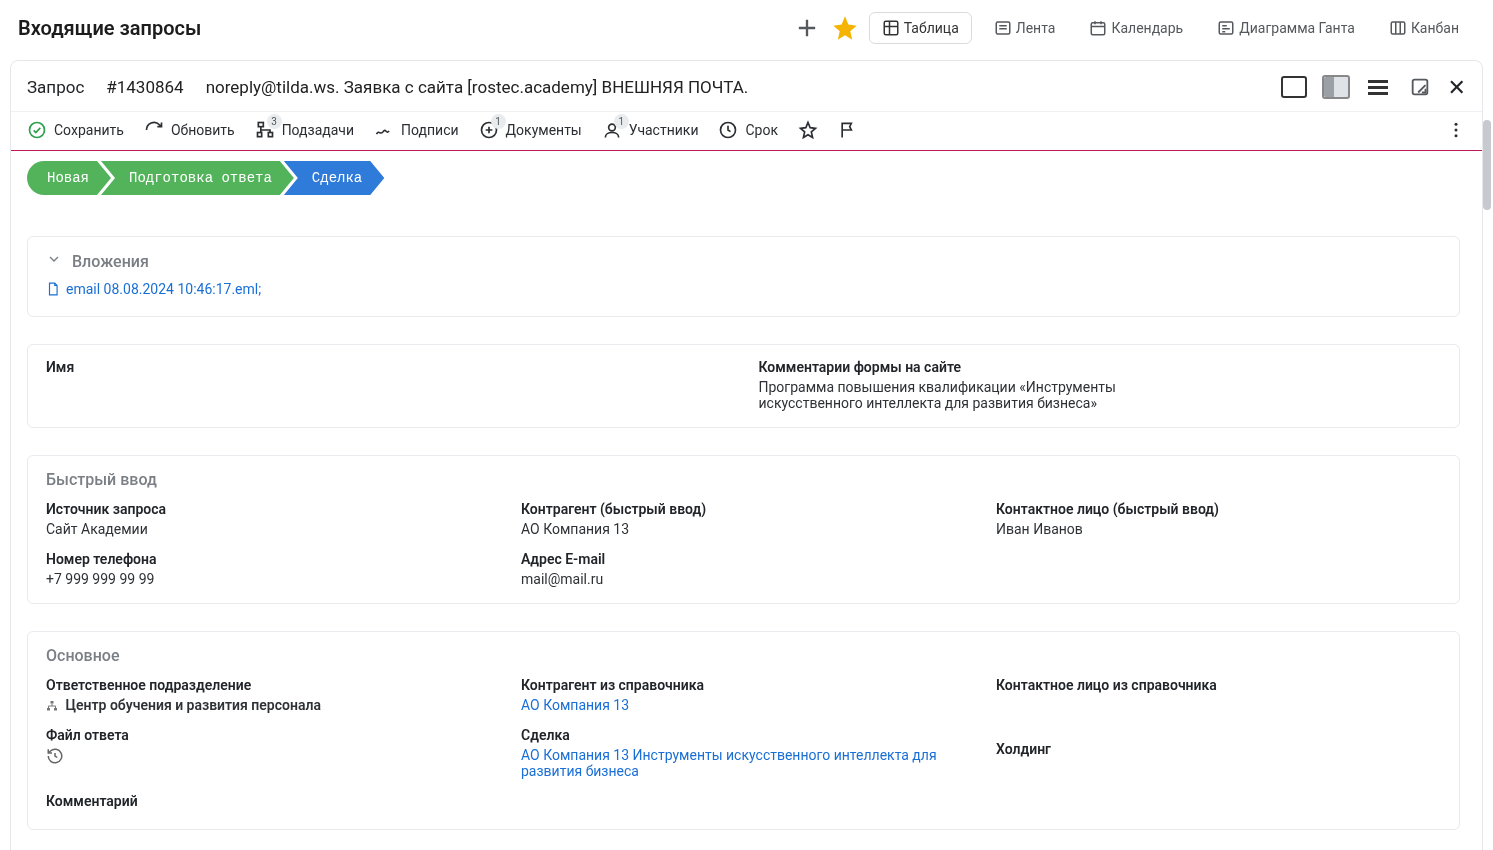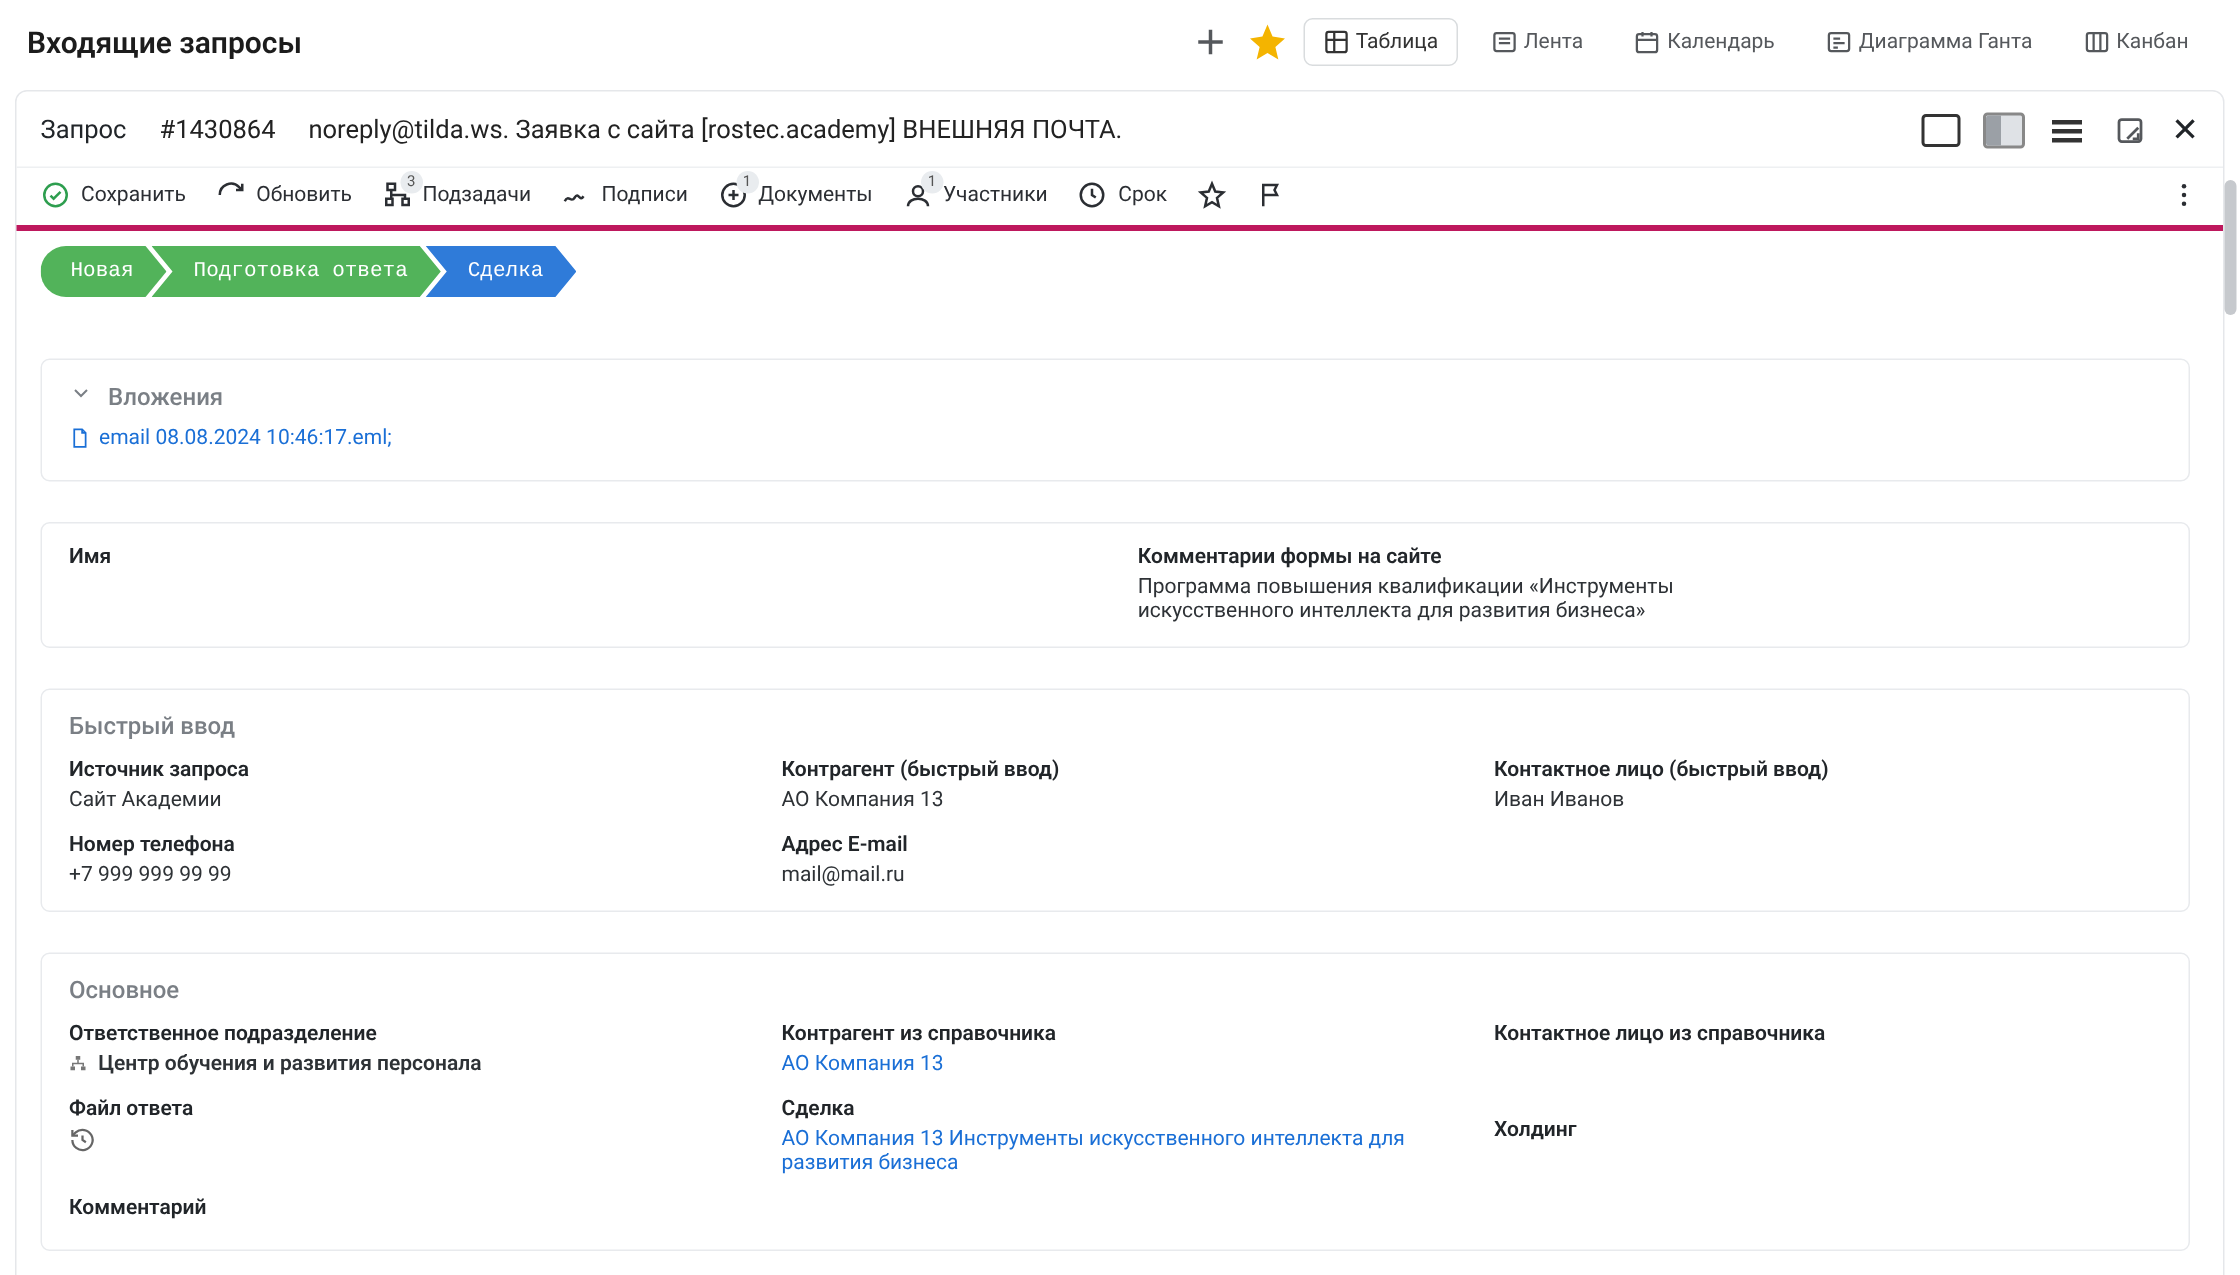--- a/index.html
+++ b/index.html
@@ -85,21 +85,21 @@
   }
   .rec-tools .pane::before { content:""; position:absolute; left:0; top:0; bottom:0; width:10px; background:#9ba0a6; border-radius:2px 0 0 2px;}
   .rec-tools .list-ic { display:inline-flex; flex-direction:column; gap:3px;}
   .rec-tools .list-ic span{ width:20px; height:3px; background:#333; display:block;}
   .rec-tools .close { font-size:22px; font-weight:300; cursor:pointer; }
   
   .actions {
     display:flex; align-items:center;
     gap: 20px;
     padding: 8px 16px 10px 16px;
-    border-bottom:4px solid #be185d;
+    border-bottom:1px solid #be185d;
     text-align:center;
   }
   .act {
     display:inline-flex; align-items:center; gap:7px;
     cursor:pointer; color:#2b2e33; font-size:14px;
     position:relative;
   }
   .act svg { width:20px; height:20px; }
   .badge {
     position:absolute; top:-6px; left:12px;

